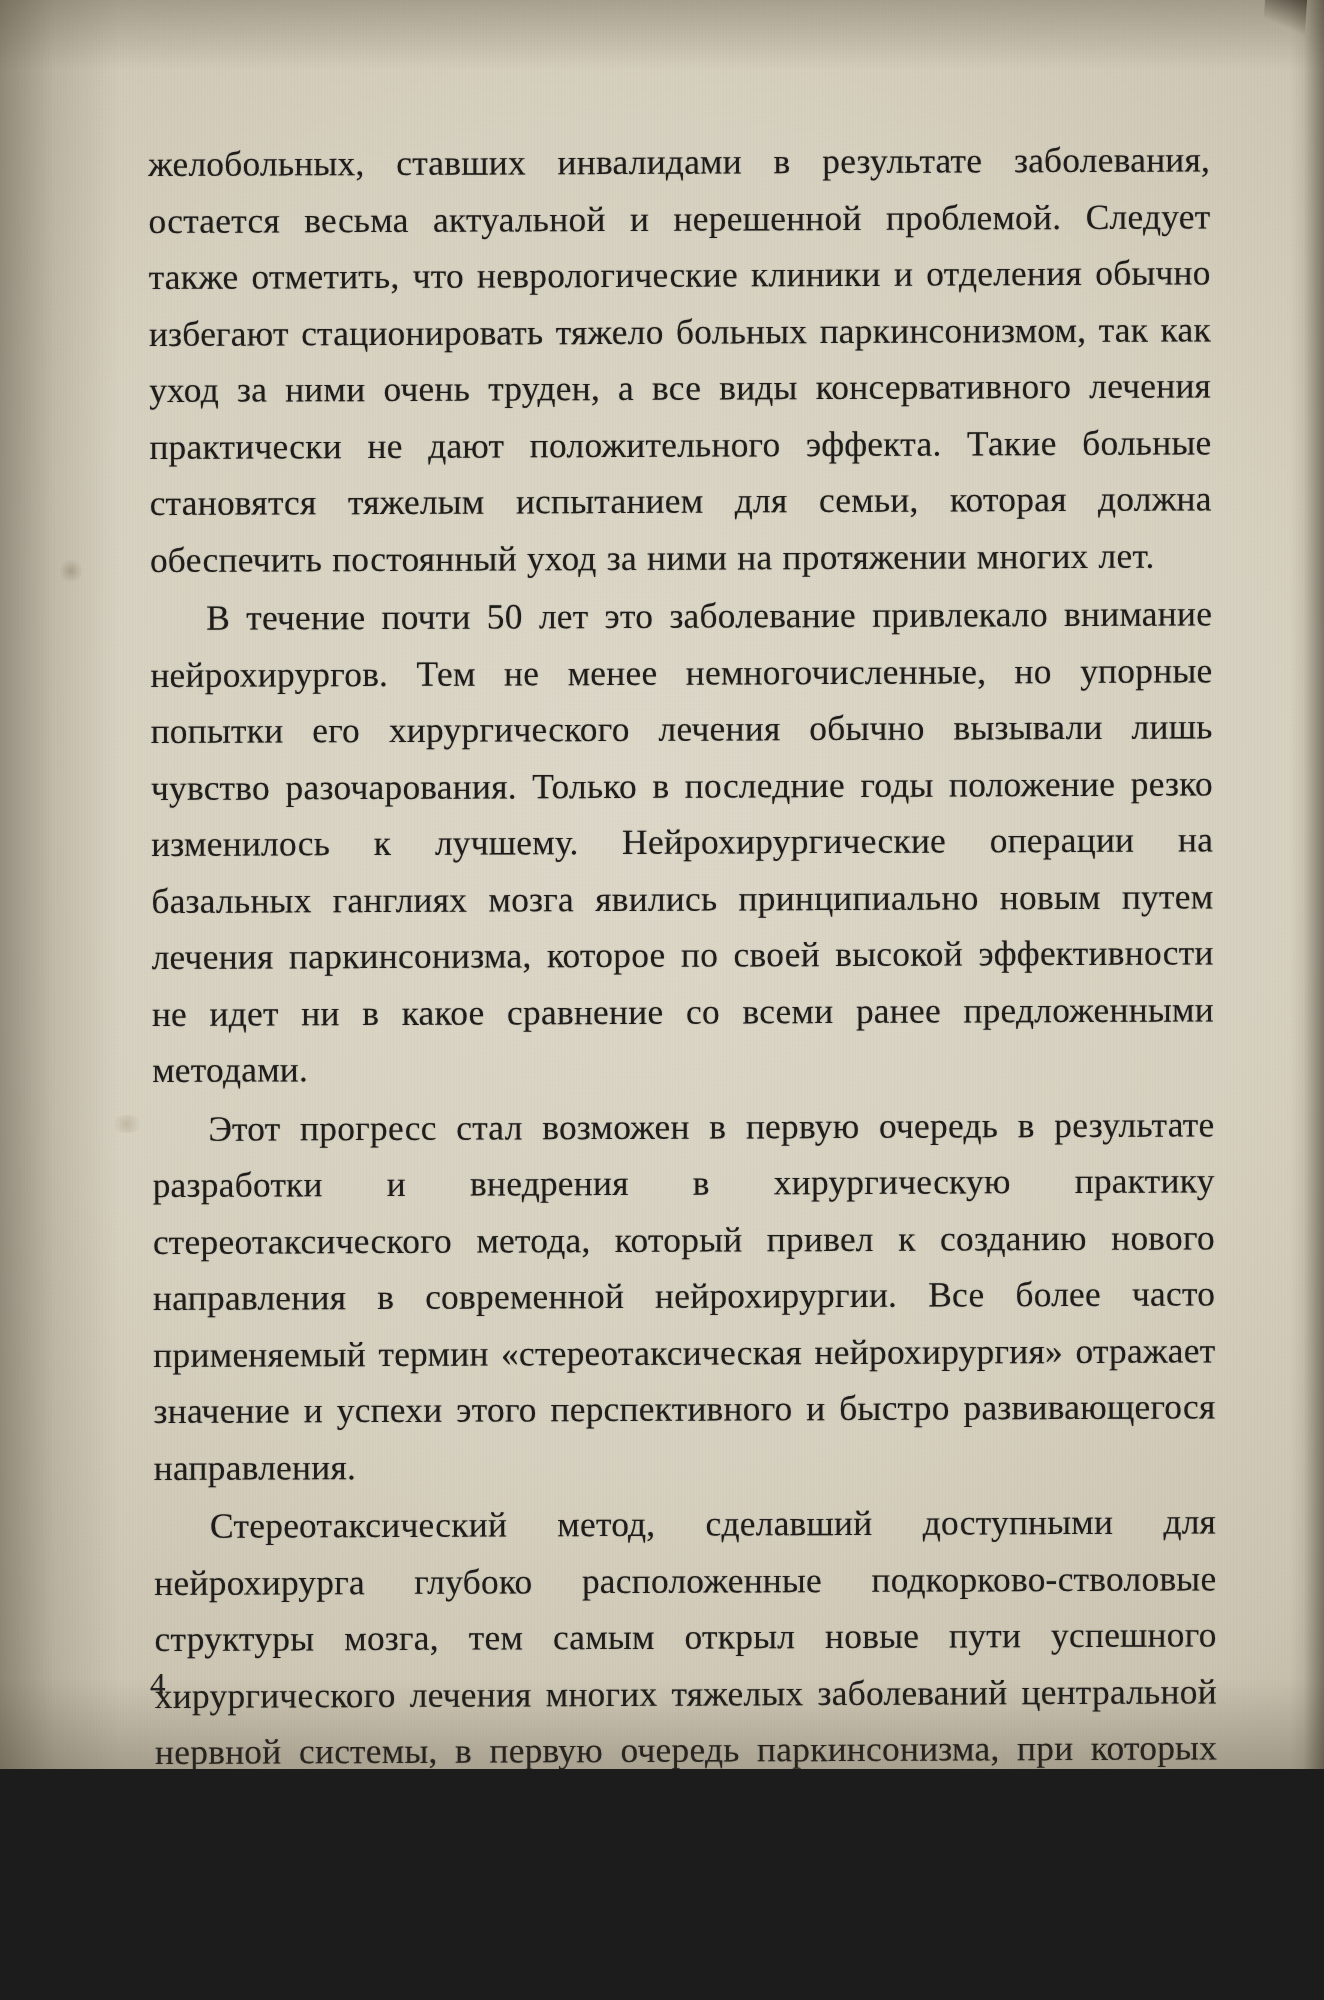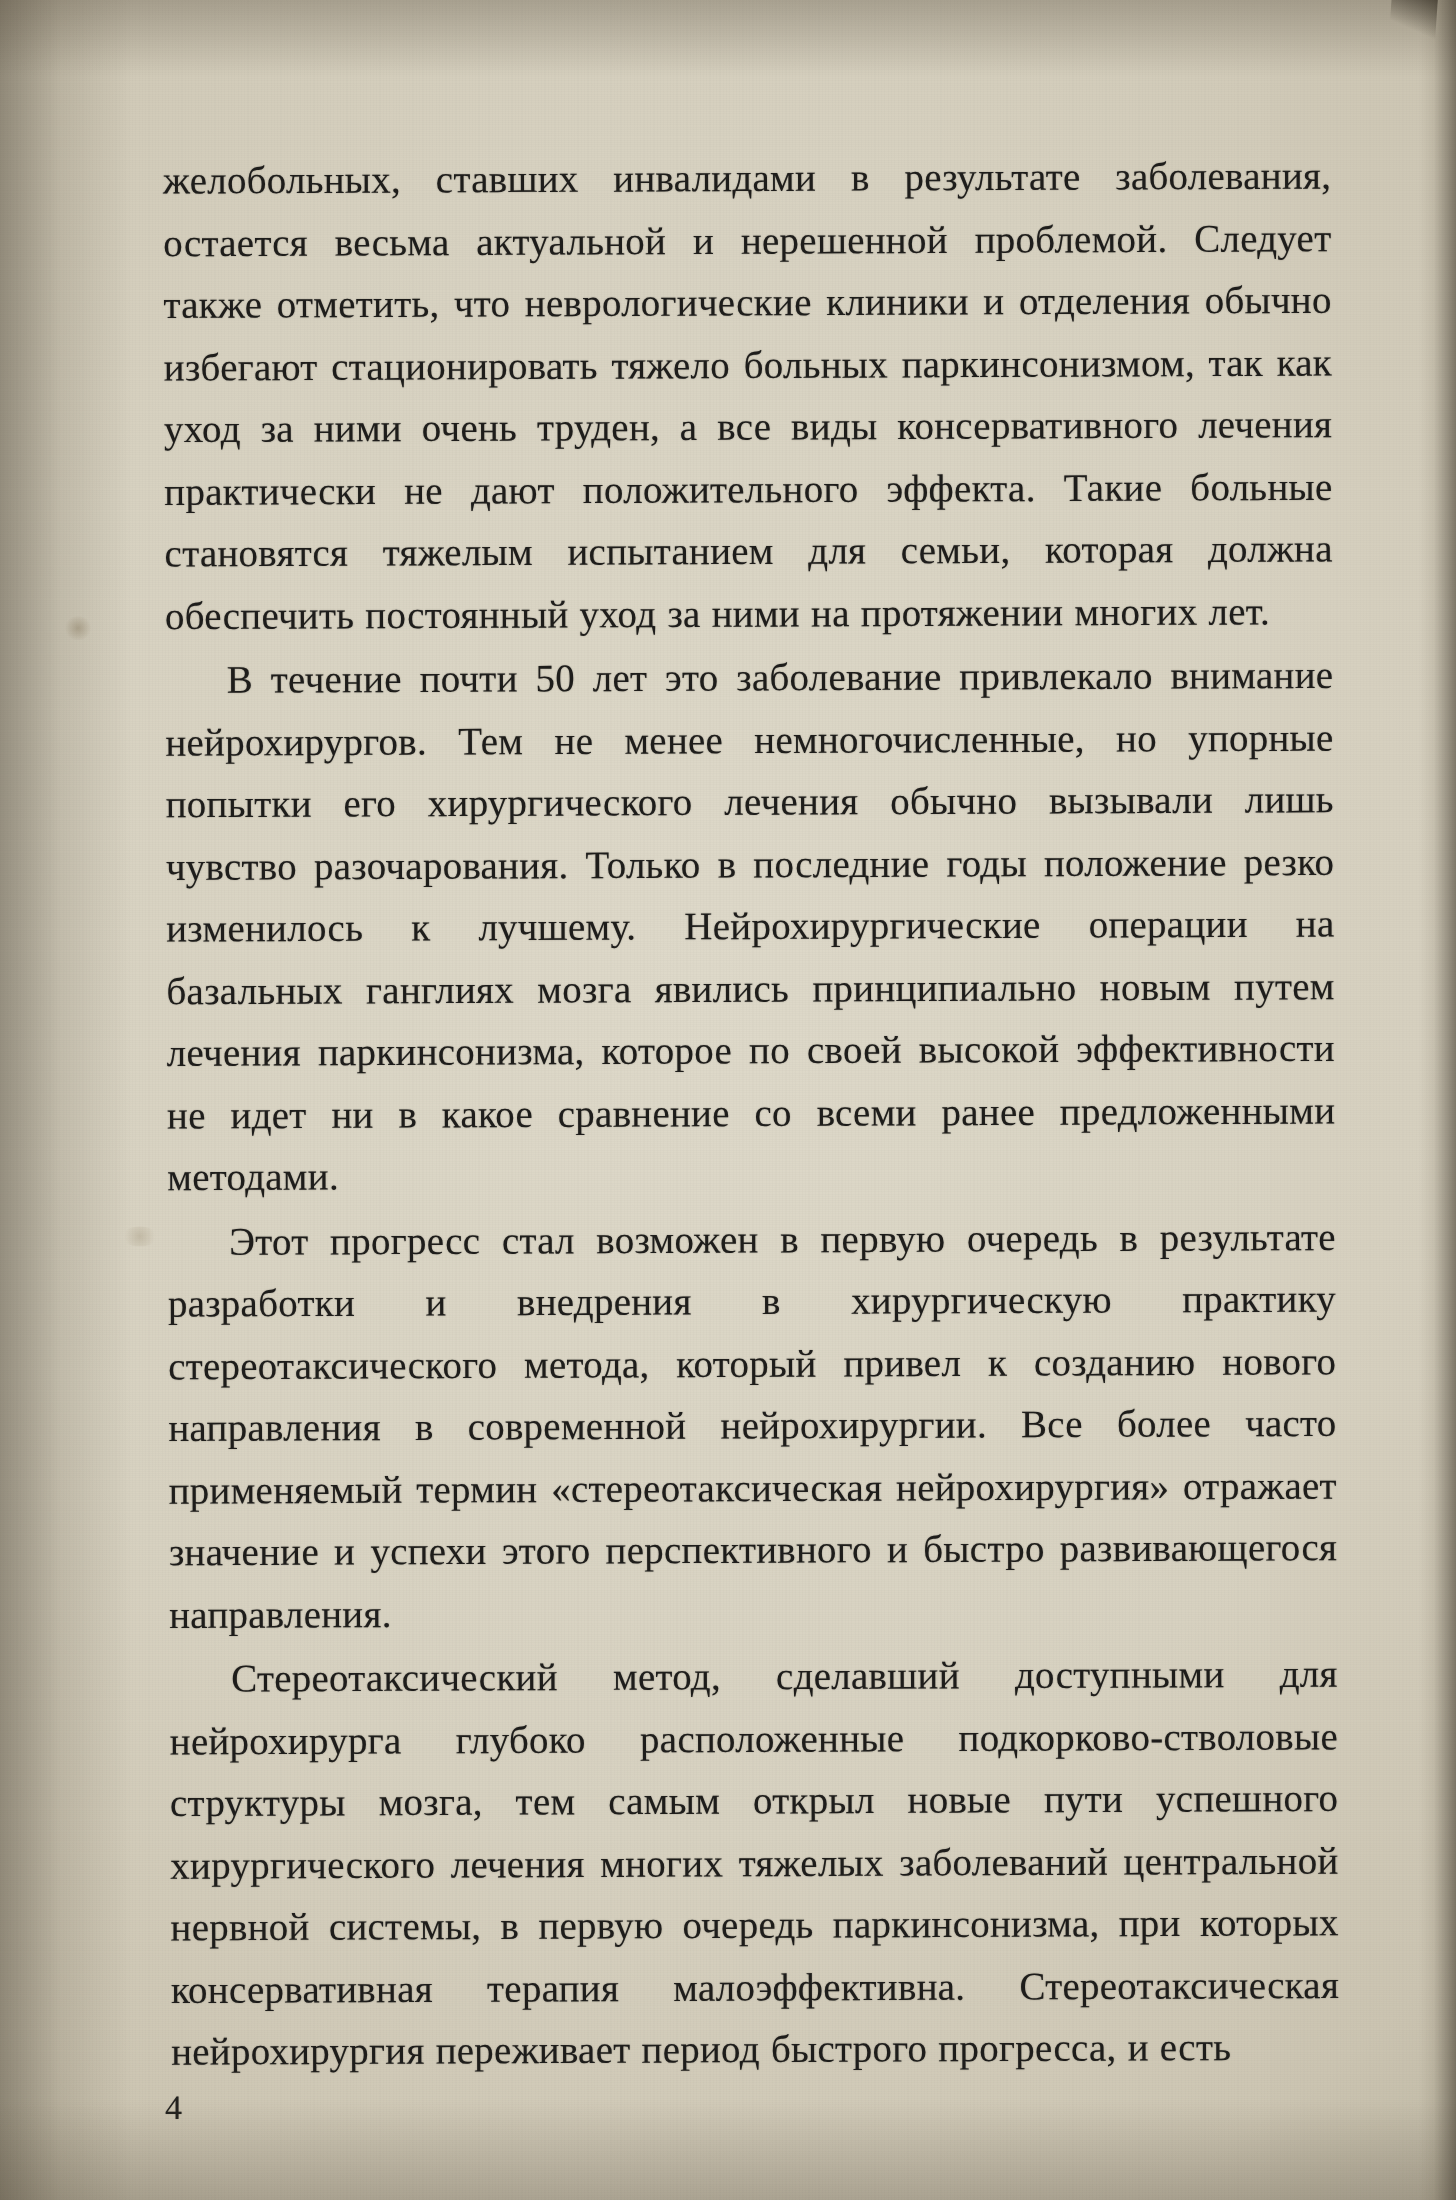--- a/index.html
+++ b/index.html
@@ -3,21 +3,21 @@
 <meta charset="utf-8">
 <style>
   html, body {
     margin: 0;
     padding: 0;
     background: #1c1c1c;
   }
   .page {
     position: relative;
     width: 1324px;
-    height: 2000px;
+    height: 1769px;
     overflow: hidden;
     background: #f97316;
     font-family: "Liberation Serif", serif;
   }
   
   .paper-base {
     position: absolute;
     inset: 0;
     background:
       radial-gradient(ellipse 90% 70% at 48% 45%, #ddd8c8 0%, #d6d0bf 55%, #cbc4b1 85%, #bdb6a2 100%);

